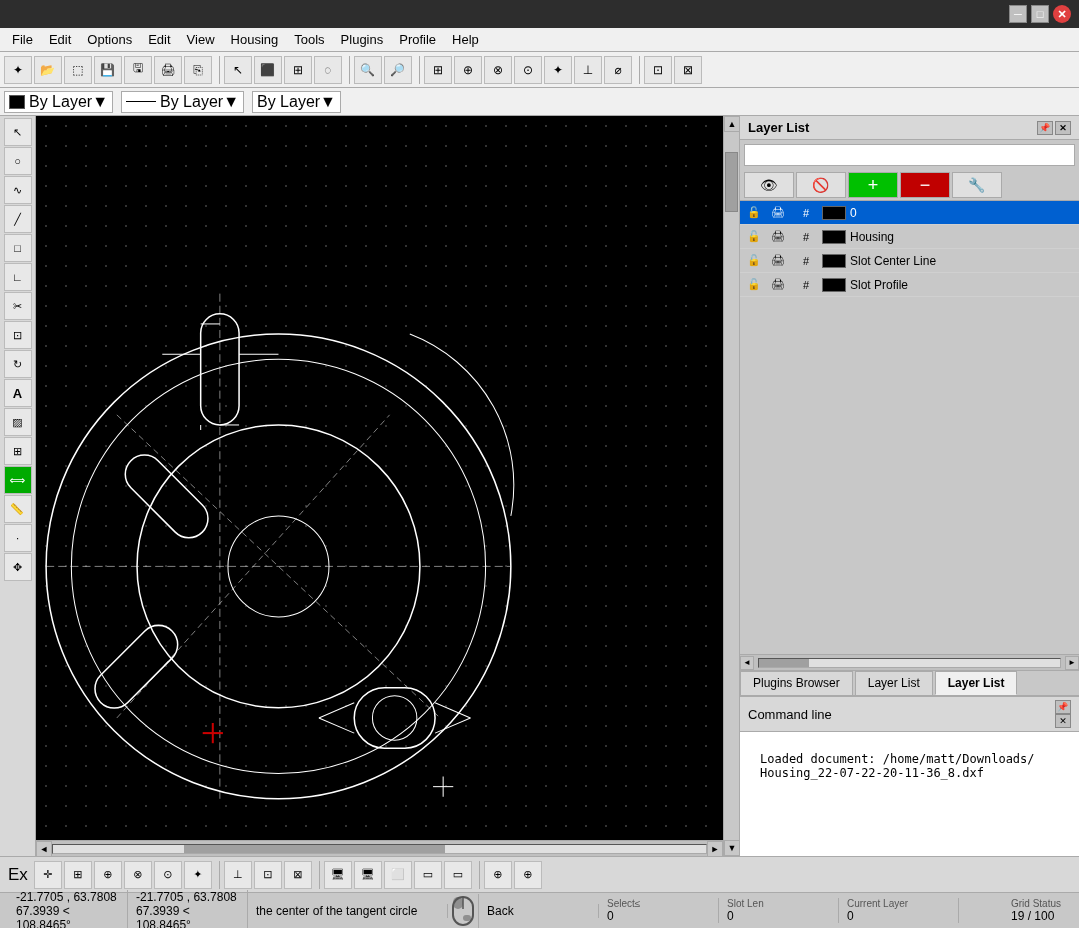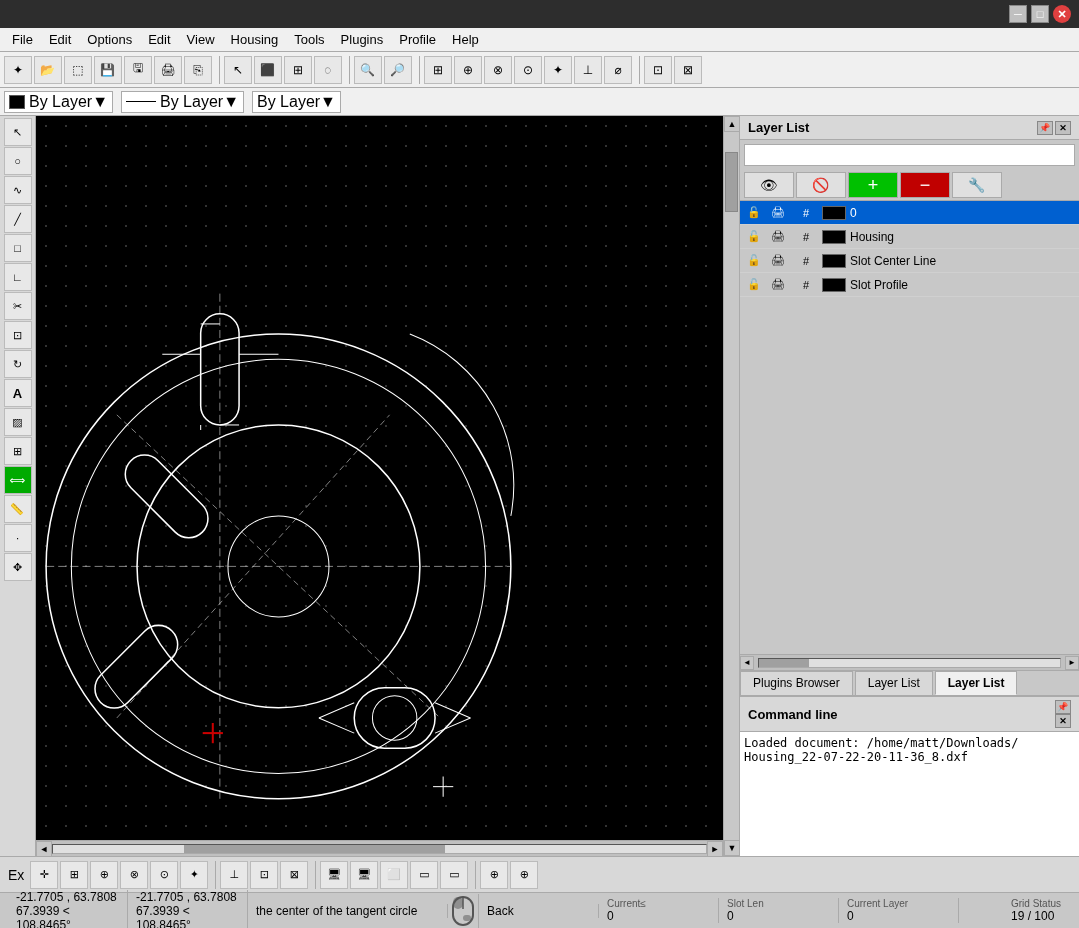--- a/index.html
+++ b/index.html
@@ -302,30 +302,30 @@
     #command-panel {
       height: 160px;
       display: flex;
       flex-direction: column;
       border-top: 1px solid #aaa;
     }
     #command-header {
       background: #d8d8d8;
       padding: 3px 8px;
       font-size: 13px;
-      font-weight: bold;
+      font-weight: normal;
       border-bottom: 1px solid #aaa;
       display: flex;
       align-items: center;
       justify-content: space-between;
     }
     #command-output {
       flex: 1;
       background: #fff;
-      padding: 4px;
+      padding: 20px;
       font-size: 12px;
       overflow-y: auto;
       font-family: monospace;
     }
     #command-input-area {
       padding: 3px 4px;
       background: #e8e8e8;
       font-size: 12px;
       border-top: 1px solid #aaa;
     }
@@ -636,21 +636,21 @@
         </div>
       </div>
       <div id="command-output">
         <div>Loaded document: /home/matt/Downloads/<br>Housing_22-07-22-20-11-36_8.dxf</div>
       </div>
     </div>
   </div>
 </div>
 
 <div id="bottom-toolbar">
-  <span style="font-size:14px;padding:0 4px;">Ex</span>
+  <span style="font-size:17px;padding:0 4px;">Ex</span>
   <div class="bt-btn">✛</div>
   <div class="bt-btn">⊞</div>
   <div class="bt-btn">⊕</div>
   <div class="bt-btn">⊗</div>
   <div class="bt-btn">⊙</div>
   <div class="bt-btn">✦</div>
   <div class="tb-sep"></div>
   <div class="bt-btn">⊥</div>
   <div class="bt-btn">⊡</div>
   <div class="bt-btn">⊠</div>
@@ -684,21 +684,21 @@
       <line x1="15" y1="2" x2="15" y2="14" stroke="#555" stroke-width="1.5"></line>
       <rect x="5" y="2" width="10" height="12" rx="5" fill="#555" opacity="0.5"></rect>
       <rect x="15" y="20" width="8" height="6" rx="3" fill="#555" opacity="0.5"></rect>
     </svg>
   </div>
 
   <div class="status-section">
     <span class="status-value">Back</span>
   </div>
   <div class="status-section">
-    <span class="status-label">Current≤</span>
+    <span class="status-label">Select≤</span>
     <span class="status-value">0</span>
   </div>
   <div class="status-section">
     <span class="status-label">Slot Len</span>
     <span class="status-value">0</span>
   </div>
   <div class="status-section">
     <span class="status-label">Current Layer</span>
     <span class="status-value">0</span>
   </div>

